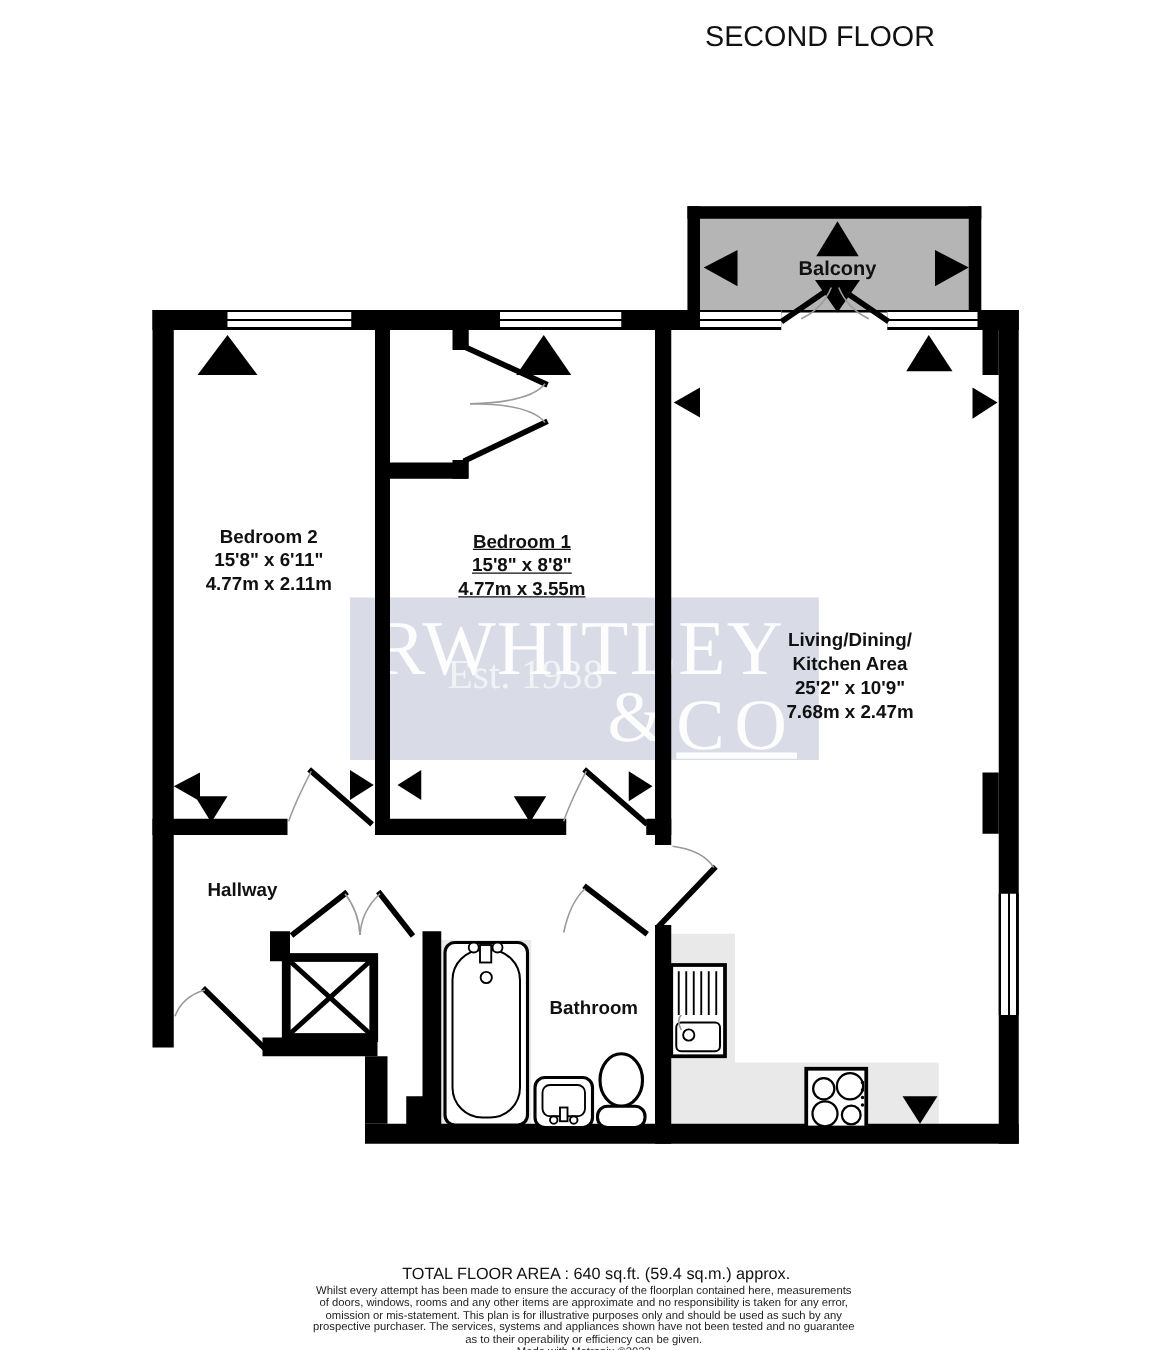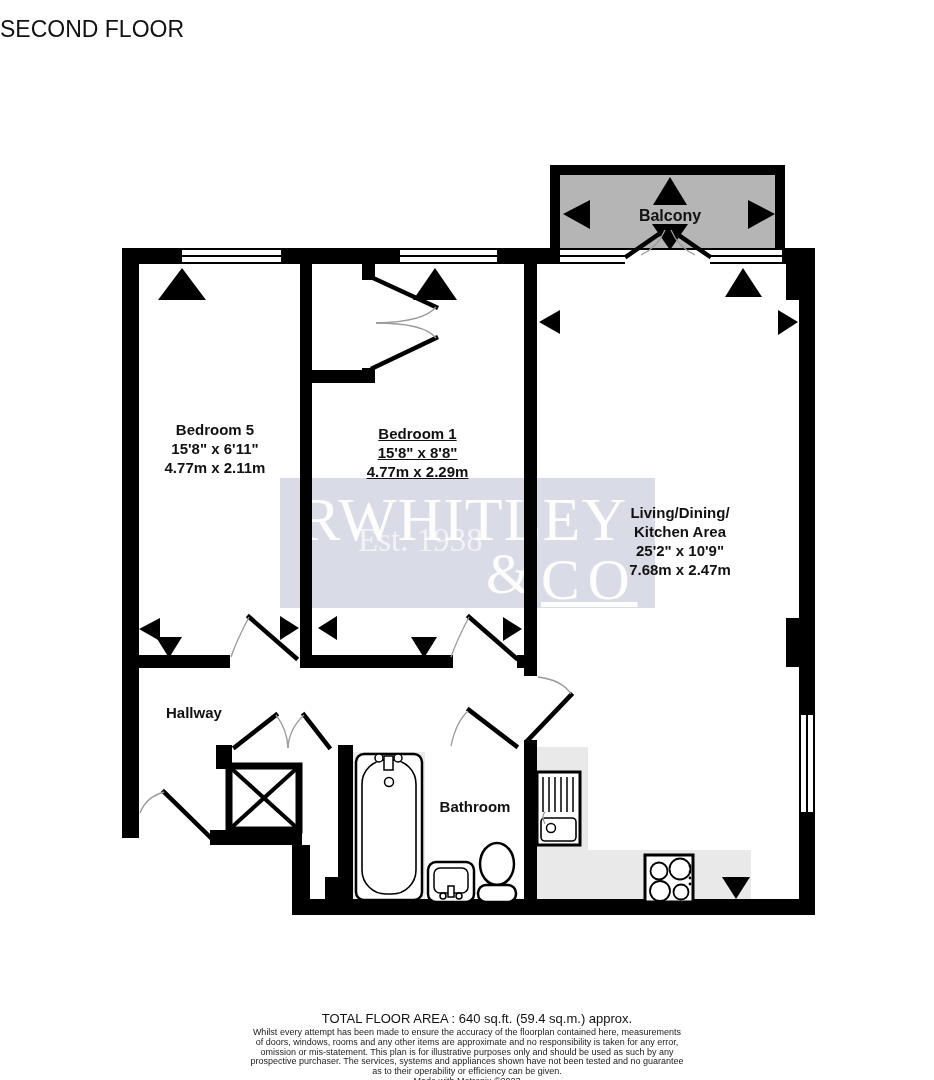--- a/index.html
+++ b/index.html
@@ -22,21 +22,21 @@
   .window-v{position:absolute;width:16px;z-index:4;background:
      linear-gradient(to right,#000 0,#000 2px,#fff 2px,#fff 7px,#000 7px,#000 9px,#fff 9px,#fff 14px,#000 14px,#000 16px);}
   .opening-h{position:absolute;height:16px;background:#fff;border-top:2px solid #000;box-sizing:border-box;z-index:4;}
   svg.overlay{position:absolute;left:0;top:0;z-index:5;}
   .tri{fill:var(--wall,#000);}
   .leaf{stroke:#000;stroke-width:4.5;stroke-linecap:square;}
   .arc{stroke:var(--arc,#9a9a9a);stroke-width:1.3;fill:none;}
   .fx{fill:#fff;stroke:#000;}
   .label{position:absolute;z-index:6;font-weight:bold;font-size:15px;line-height:19px;
          text-align:center;white-space:nowrap;}
-  .title{position:absolute;left:0;top:16px;width:748px;text-align:left;z-index:6;}
+  .title{position:absolute;left:0;top:16px;width:748px;text-align:right;z-index:6;}
   .title .t1{font-size:23px;line-height:27px;}
   .title .t2{font-size:20px;line-height:24px;}
   .footer{position:absolute;left:0;top:1010px;width:934px;text-align:center;z-index:6;}
   .footer .total{font-size:13px;line-height:18px;padding-left:20px;}
   .footer .fine{font-size:9px;line-height:9.8px;color:#222;}
 </style>
 </head>
 <body>
 
 <div class="canvas">
@@ -167,28 +167,28 @@
     <circle class="fx" cx="681" cy="892" r="7.5" stroke-width="1.8"></circle>
     <g fill="#000">
       <circle cx="690" cy="866" r="1.4"></circle>
         <circle cx="690" cy="872" r="1.4"></circle>
       <circle cx="690" cy="878" r="1.4"></circle>
         <circle cx="690" cy="884" r="1.4"></circle>
     </g>
   </svg>
 
   <div class="label" style="left:120px;top:420px;width:190px;">
-    <div>Bedroom 5</div>
+    <div>Bedroom 2</div>
     <div>15'8" x 6'11"</div>
     <div>4.77m x 2.11m</div>
   </div>
   <div class="label" style="left:330px;top:424px;width:175px;text-decoration:underline;">
     <div>Bedroom 1</div>
     <div>15'8" x 8'8"</div>
-    <div>4.77m x 2.29m</div>
+    <div>4.77m x 3.55m</div>
   </div>
   <div class="label" style="left:600px;top:503px;width:160px;">
     <div>Living/Dining/</div>
     <div>Kitchen Area</div>
     <div>25'2" x 10'9"</div>
     <div>7.68m x 2.47m</div>
   </div>
   <div class="label" style="left:166px;top:703px;">Hallway</div>
   <div class="label" style="left:410px;top:797px;width:130px;">Bathroom</div>
   <div class="label" style="left:605px;top:206px;width:130px;font-size:16px;">Balcony</div>

